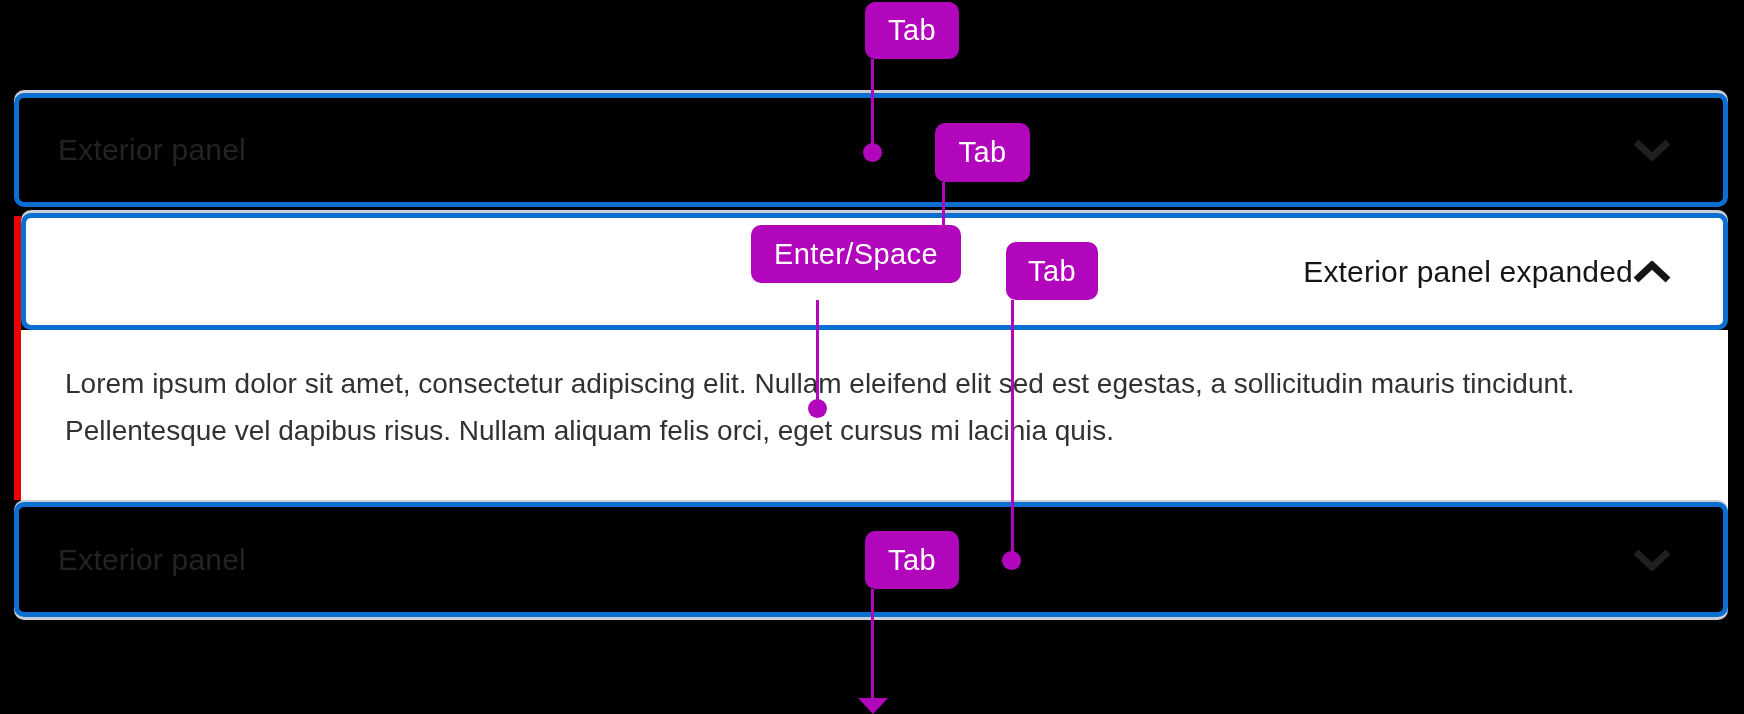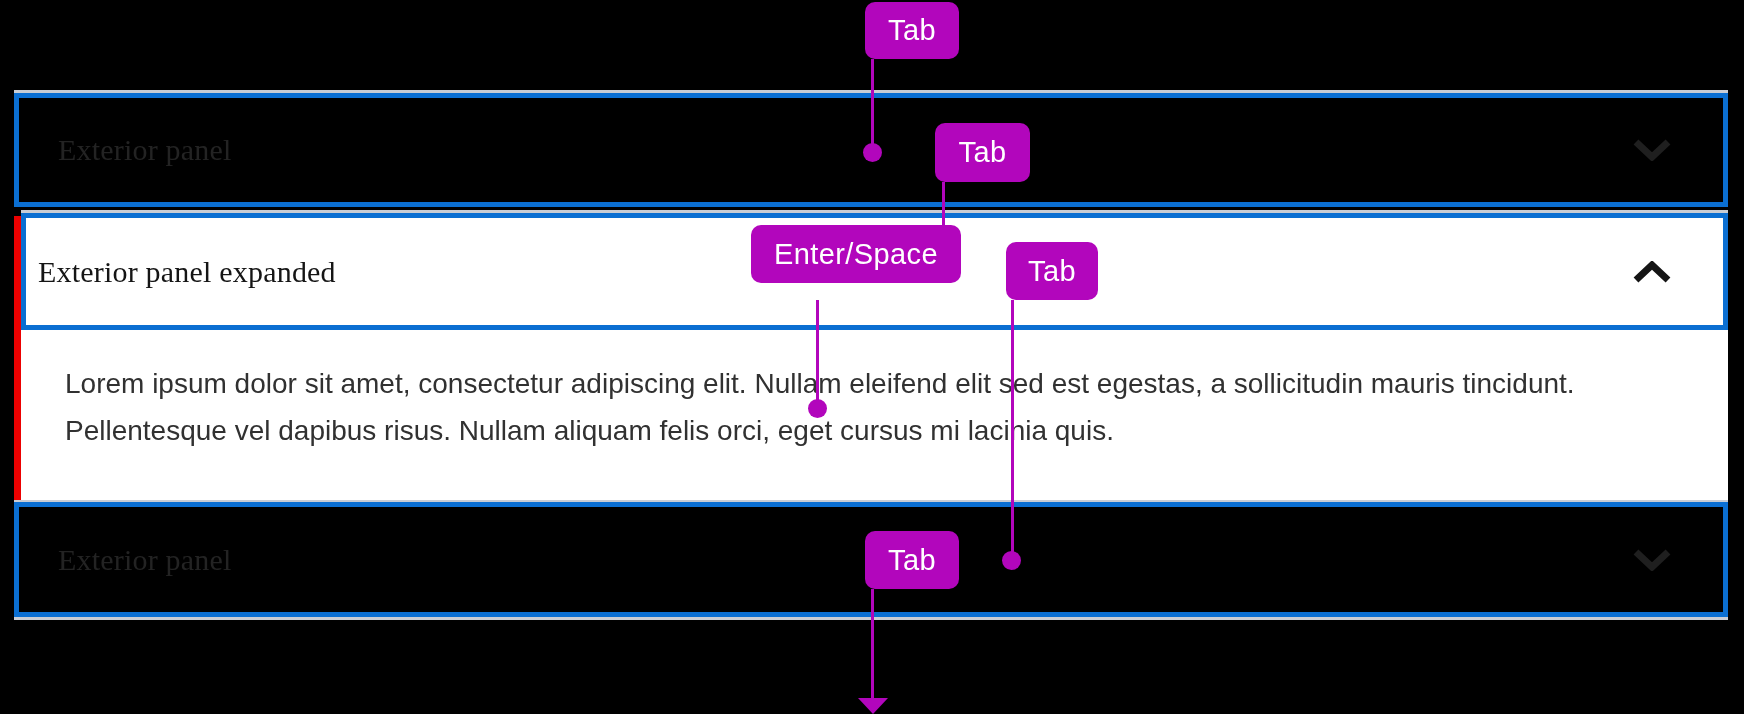--- a/index.html
+++ b/index.html
@@ -1,28 +1,28 @@
 <!DOCTYPE html>
 <html><head>
 <meta charset="utf-8">
 <style>
   html,body{margin:0;padding:0;background:#000;}
   #stage{position:relative;width:1744px;height:714px;background:#000;overflow:hidden;
          font-family:"Liberation Sans", sans-serif;}
 
   
   .acc-header{position:absolute;left:14px;width:1714px;box-sizing:border-box;
-              border:5px solid #0B6FD2;border-radius:0;
+              border:5px solid #0B6FD2;border-radius:10px;
               display:flex;align-items:center;justify-content:space-between;
-              padding:0 52px 0 39px;font-family:Liberation Serif, serif;}
+              padding:0 52px 0 39px;}
   .acc-header.collapsed{background:#000;color:#232323;
               box-shadow:0 -3px 0 0 #C9CDD4;}
   #header-1{top:93px;height:114px;}
   #header-2{top:213px;height:117px;background:#fff;color:#151515;
-            left:21px;width:1707px;box-shadow:0 -3px 0 0 #C9CDD4;padding-left:12px;}
+            left:21px;width:1707px;box-shadow:0 -3px 0 0 #C9CDD4;padding-left:12px;justify-content:flex-end;}
   #header-3{top:502px;height:115px;box-shadow:0 -2px 0 0 #C9CDD4, 0 3px 0 0 #C9CDD4;}
   .acc-label{font-size:30px;font-weight:500;letter-spacing:.2px;}
   .chev{flex:0 0 auto;display:block;}
 
   
   #accent-strip{position:absolute;left:14px;top:216px;width:7px;height:284px;background:#EC0000;}
 
   
   #acc-body{position:absolute;left:21px;top:330px;width:1707px;height:208px;background:#fff;
             box-sizing:border-box;padding:30px 78px 0 44px;}

